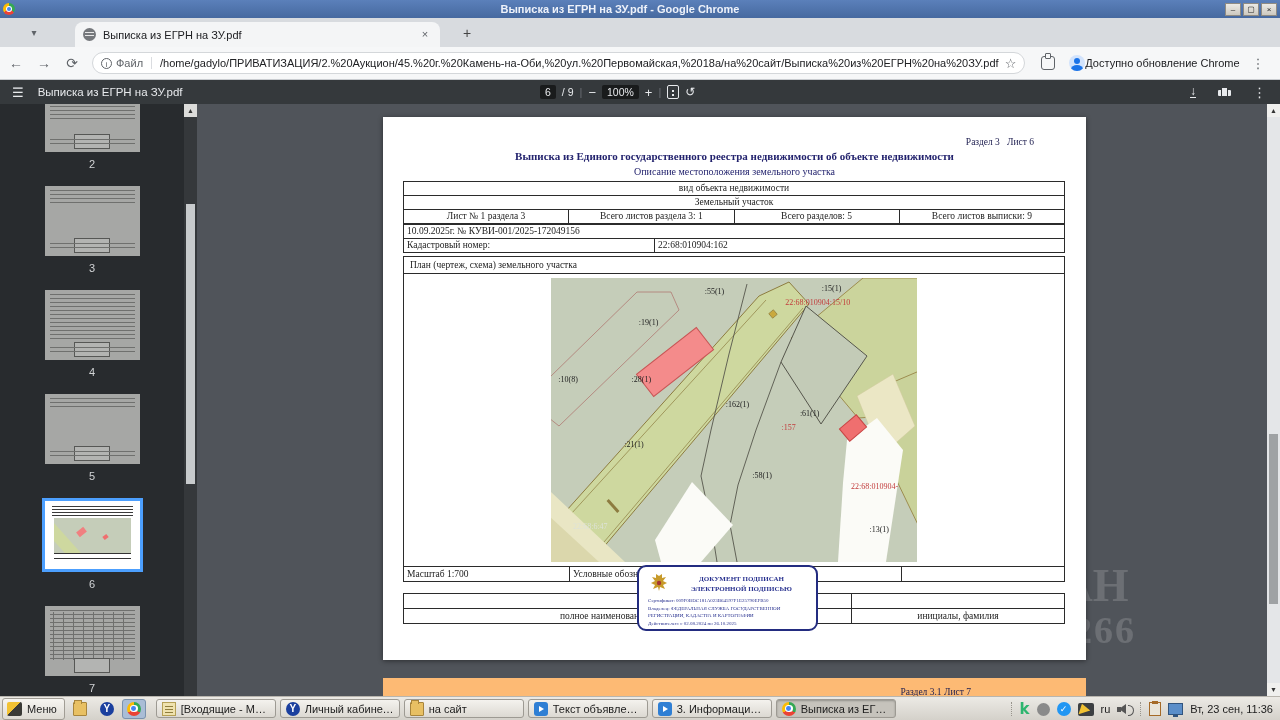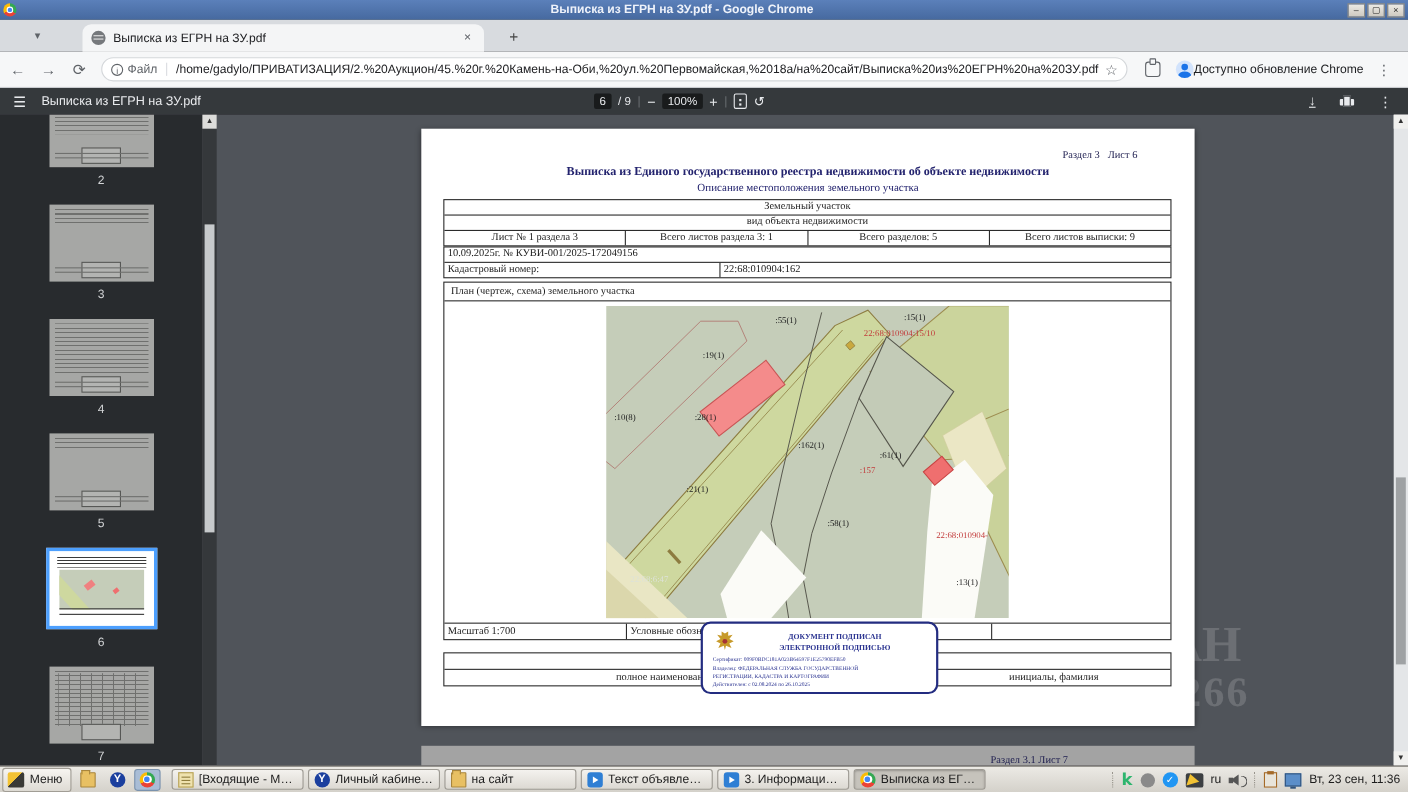--- a/index.html
+++ b/index.html
@@ -83,41 +83,41 @@
   
   .main-sb{position:absolute;right:0;top:0;width:13px;height:592px;background:#e4e6e8;}
   .main-sb .sb-thumb{position:absolute;left:2px;top:330px;width:9px;height:170px;background:#9fa2a4;}
   
   .watermark{position:absolute;left:1052px;top:460px;color:rgba(255,255,255,0.16);
     font-family:"Liberation Serif",serif;font-weight:bold;text-align:center;line-height:44px;}
   .watermark .w1{font-size:46px;}.watermark .w2{font-size:38px;letter-spacing:2px;}
   
   .page{position:absolute;left:383px;top:13px;width:703px;height:543px;background:#fff;
     box-shadow:0 1px 5px rgba(0,0,0,.45);font-family:"Liberation Serif",serif;color:#1c1c1c;}
-  .page2{position:absolute;left:383px;top:574px;width:703px;height:18px;background:#a3a3a3;
+  .page2{position:absolute;left:383px;top:574px;width:703px;height:18px;background:#fdba74;
     font-family:"Liberation Serif",serif;}
   .next-hdr{position:absolute;right:115px;top:9px;font-size:9.5px;color:#1c1c4e;white-space:pre;}
   .sec-hdr{position:absolute;right:52px;top:20px;font-size:9.5px;color:#1c1c4e;white-space:pre;}
   .doc-title{position:absolute;left:0;right:0;top:33px;text-align:center;font-size:11px;font-weight:bold;color:#23236e;}
   .doc-sub{position:absolute;left:0;right:0;top:49px;text-align:center;font-size:10px;color:#23236e;}
   .dtable{position:absolute;left:20px;width:662px;border:1px solid #2b2b2b;box-sizing:border-box;font-size:9.5px;}
   .drow{display:flex;border-top:1px solid #2b2b2b;}
   .drow:first-child{border-top:none;}
   .dcell{border-left:1px solid #2b2b2b;box-sizing:border-box;overflow:hidden;white-space:nowrap;}
   .dcell:first-child{border-left:none;}
   .c-center{text-align:center;}
   .h13{height:13px;line-height:13px;}
   .tbl1{top:64px;}
   .tbl2{top:107px;}
   .tbl3{top:139px;}
   .maprow{height:292px;position:relative;}
   .map{position:relative;width:366px;height:284px;margin:4px auto 0;overflow:hidden;}
   .map-label{position:absolute;font-size:8px;font-family:"Liberation Serif",serif;white-space:nowrap;}
   .sigtable{top:476px;}
-  .stamp{position:absolute;left:254px;top:448px;width:216px;height:66px;background:#fff;
+  .stamp{position:absolute;left:254px;top:448px;width:181px;height:66px;background:#fff;
     border:2.5px solid #232c80;border-radius:9px;box-sizing:border-box;z-index:6;color:#2a3390;}
   .stamp .s-eagle{position:absolute;left:10px;top:6px;width:20px;height:20px;}
   .stamp .s-t1{position:absolute;left:34px;right:6px;top:8px;text-align:center;font-size:7px;font-weight:bold;font-family:"Liberation Serif",serif;}
   .stamp .s-t2{position:absolute;left:34px;right:6px;top:18px;text-align:center;font-size:7px;font-weight:bold;font-family:"Liberation Serif",serif;}
   .stamp .s-small{position:absolute;left:9px;right:5px;top:30px;font-size:5px;line-height:7.6px;font-family:"Liberation Serif",serif;white-space:nowrap;}
   
   .taskbar{position:absolute;left:0;top:696px;width:1280px;height:24px;
     background:linear-gradient(#eceae5,#d4d1ca);border-top:1px solid #b8b5ae;box-sizing:border-box;
     display:flex;align-items:center;font-size:11px;color:#1c1c1c;}
   .menu-btn{display:flex;align-items:center;gap:5px;height:20px;padding:0 7px 0 4px;margin-left:2px;
@@ -293,24 +293,24 @@
       <div class="w2">2266</div>
     </div>
 
     <div class="page">
       <div class="sec-hdr">Раздел 3   Лист 6</div>
       <div class="doc-title">Выписка из Единого государственного реестра недвижимости об объекте недвижимости</div>
       <div class="doc-sub">Описание местоположения земельного участка</div>
 
       <div class="dtable tbl1">
         <div class="drow h13">
+            <div class="dcell c-center" style="flex:1">вид объекта недвижимости</div>
+          </div>
+        <div class="drow h13">
             <div class="dcell c-center" style="flex:1">Земельный участок</div>
-          </div>
-        <div class="drow h13">
-            <div class="dcell c-center" style="flex:1">вид объекта недвижимости</div>
           </div>
         <div class="drow h13">
           <div class="dcell c-center" style="flex:1">Лист № 1 раздела 3</div>
           <div class="dcell c-center" style="flex:1">Всего листов раздела 3: 1</div>
           <div class="dcell c-center" style="flex:1">Всего разделов: 5</div>
           <div class="dcell c-center" style="flex:1">Всего листов выписки: 9</div>
         </div>
       </div>
 
       <div class="dtable tbl2">

